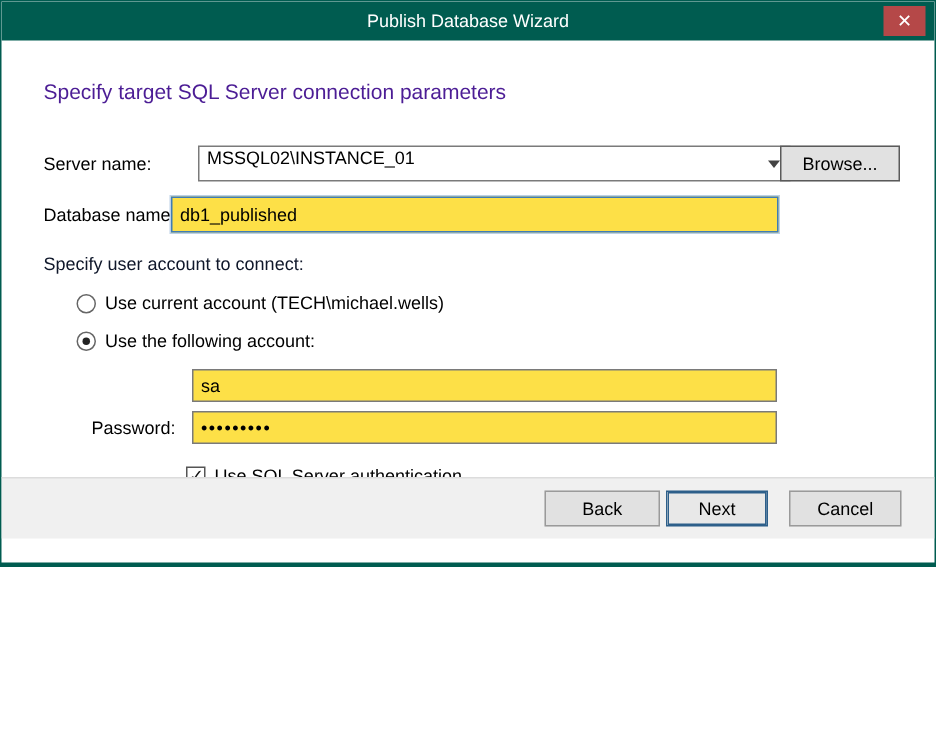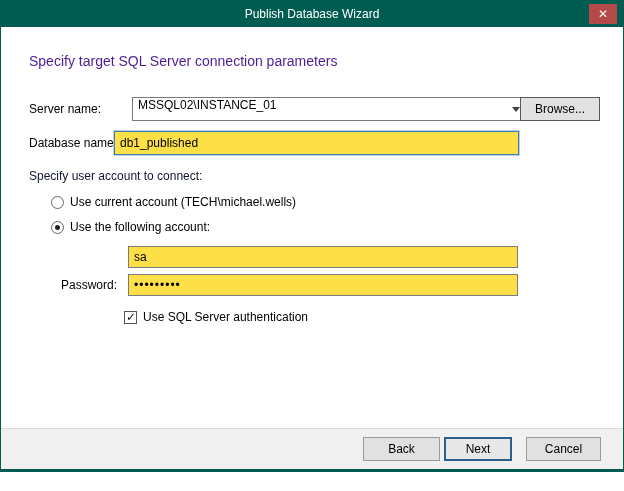--- a/index.html
+++ b/index.html
@@ -1,21 +1,21 @@
 <!DOCTYPE html>
 <html><head>
 <meta charset="utf-8">
 <style>
   * { box-sizing: border-box; margin: 0; padding: 0; }
   html, body { width: 624px; height: 491px; background: #fff; }
   body { font-family: "Liberation Sans", "DejaVu Sans", sans-serif; font-size: 12px; color: #1a1a1a; }
 
   .window {
     position: relative;
-    width: 624px; height: 472px;
+    width: 624px; height: 378px;
     background: #fff;
     border: 1px solid #005c50;
     border-bottom-width: 3px;
     overflow: hidden;
   }
 
   
   .titlebar {
     position: absolute; top: 0; left: 0; right: 0; height: 26px;
     background: #005c50;
@@ -109,21 +109,21 @@
   }
   .checkbox.checked::after {
     content: "\2713";
     position: absolute; left: 1px; top: -2px;
     font-size: 12px; font-weight: bold; color: #111;
   }
   .checkbox-label { color: #000; }
 
   
   .footer {
-    position: absolute; left: 0; right: 0; bottom: 0; height: 41px;
+    position: absolute; left: 0; right: 0; bottom: 16px; height: 41px;
     background: #f0f0f0; border-top: 1px solid #dcdcdc;
   }
   .footer-btn {
     position: absolute; top: 8px; height: 24px;
     background: #e1e1e1; border: 1px solid #9a9a9a;
     font-family: "Liberation Sans", "DejaVu Sans", sans-serif;
     font-size: 12px; color: #000; cursor: pointer;
   }
   .back-btn { left: 362px; width: 77px; }
   .next-btn { left: 443px; width: 68px; border: 1px solid #2d5f8a; box-shadow: inset 0 0 0 1px #2d5f8a; background: #e8e8e8; }

